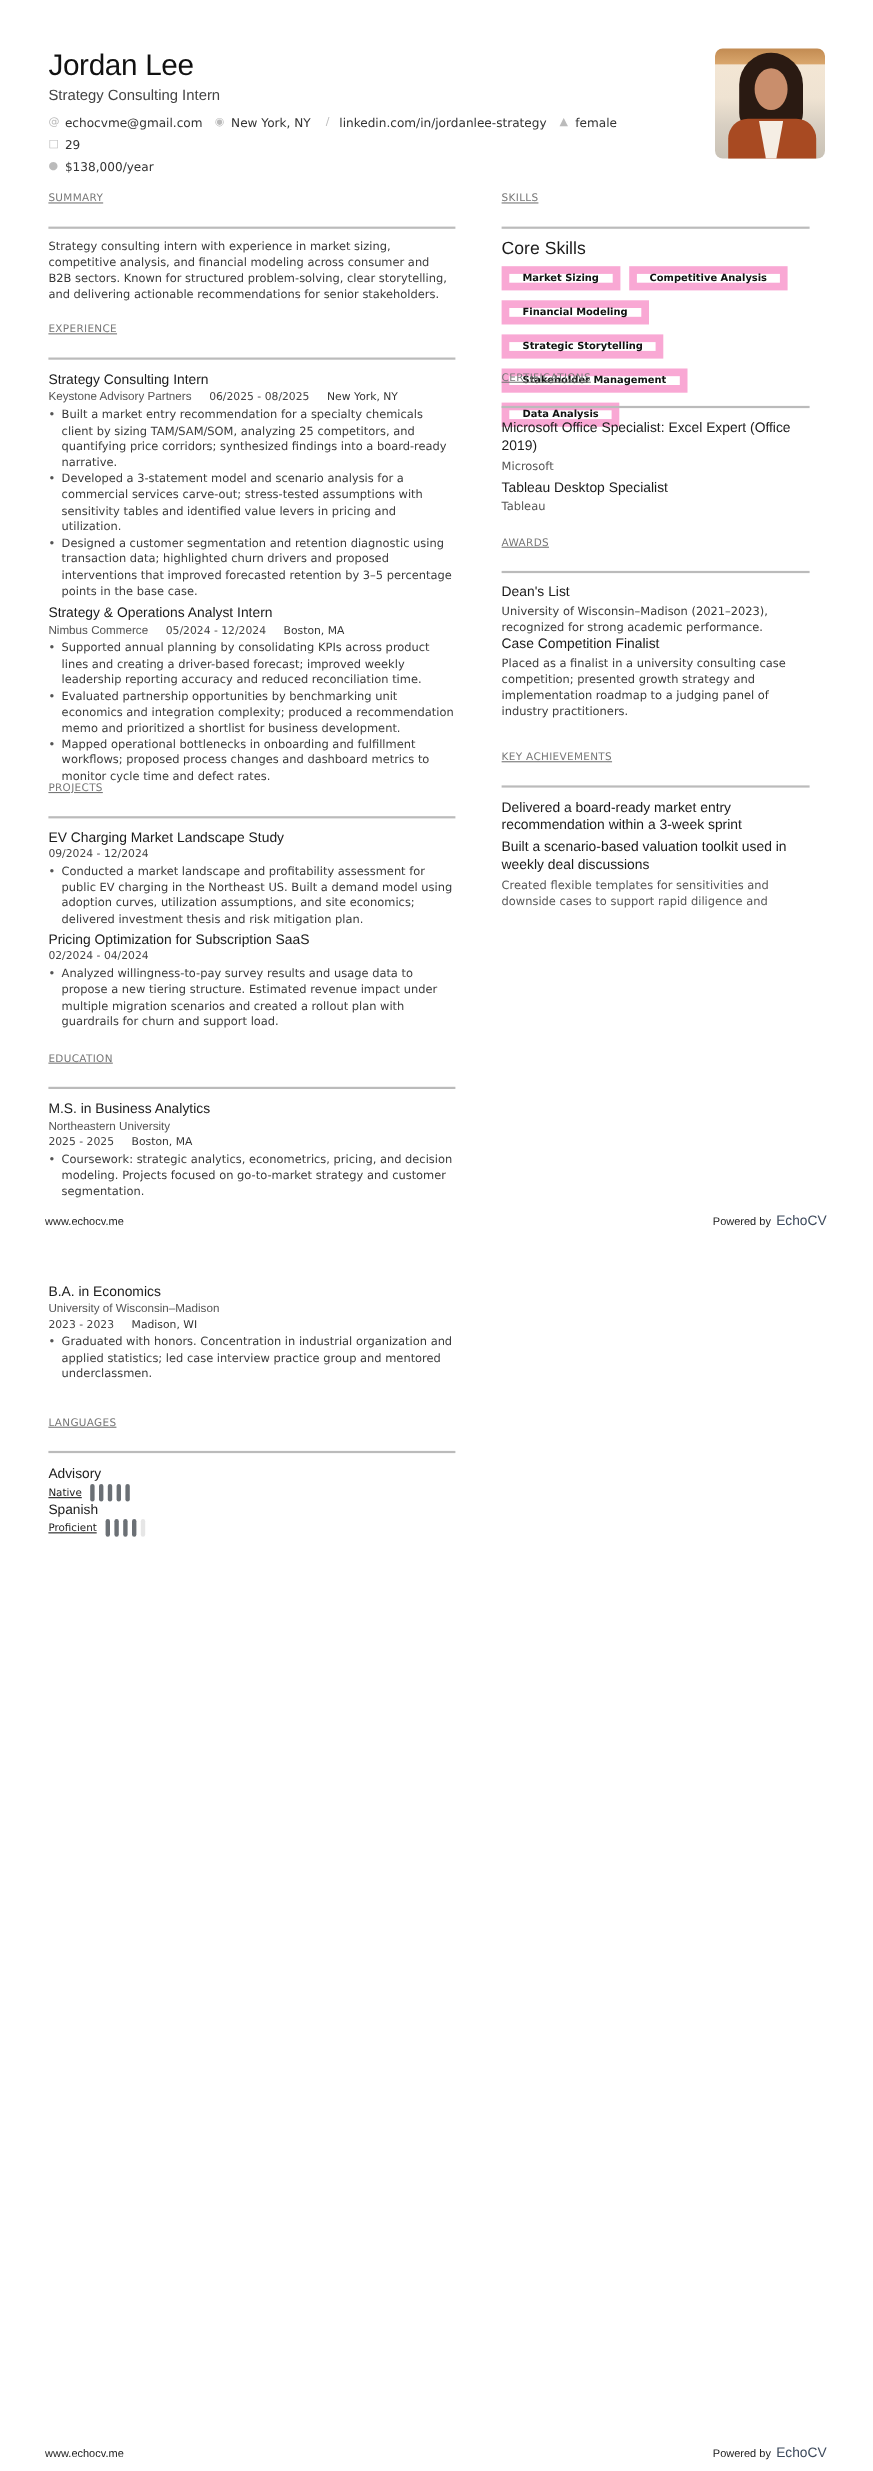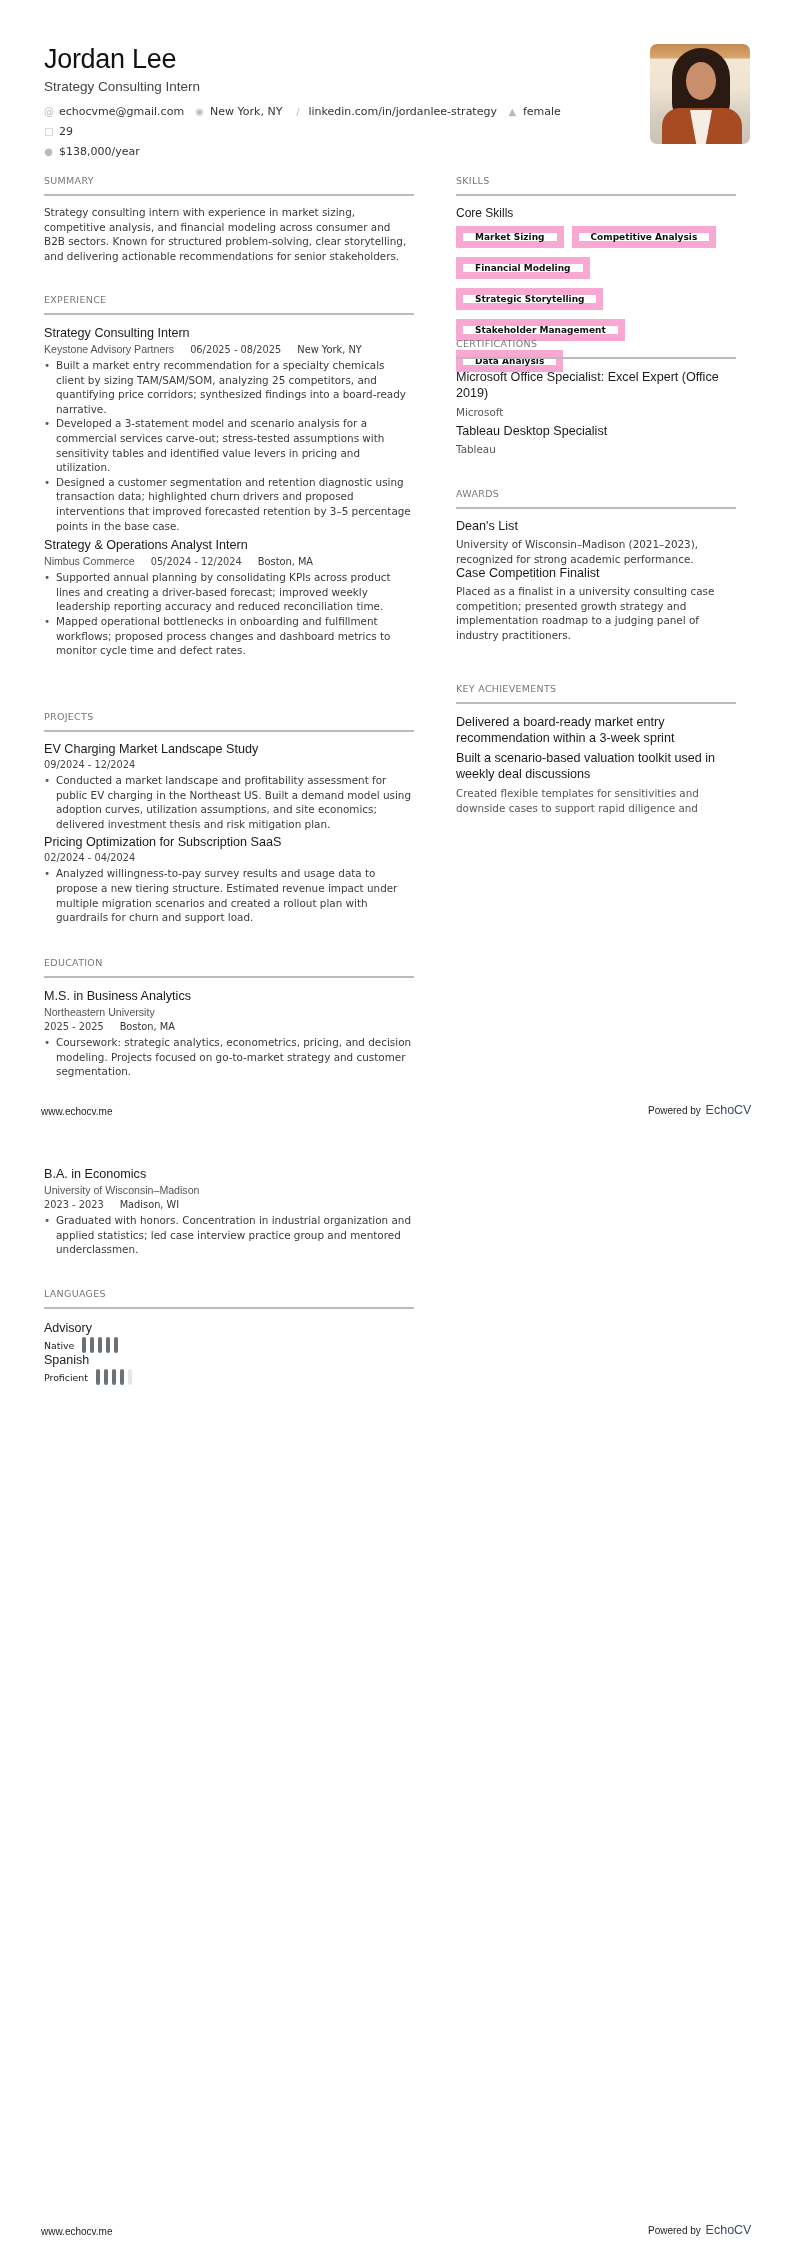--- a/index.html
+++ b/index.html
@@ -11,41 +11,41 @@
   .contact { left: 44px; top: 104px; font-size: 11px; color: #333; display: flex; align-items: center; flex-wrap: wrap; width: 560px; row-gap: 6px; }
   .contact .ci { display: inline-flex; align-items: center; margin-right: 11px; height: 14px; }
   .contact .ic { color: #bbb; font-size: 10px; margin-right: 6px; width: 9px; text-align: center; }
   .photo { left: 650px; top: 44px; width: 100px; height: 100px; border-radius: 7px; overflow: hidden;
     background: linear-gradient(180deg, #c28b52 0%, #d9a66c 14%, #f3e6d4 15%, #efe3d2 45%, #d8cfc2 70%, #c9c2b6 100%); }
   .photo .hair { position: absolute; left: 22px; top: 4px; width: 58px; height: 74px; border-radius: 30px 30px 20px 20px; background: #2a1a12; }
   .photo .face { position: absolute; left: 36px; top: 18px; width: 30px; height: 38px; border-radius: 50%; background: #c98e6c; }
   .photo .body { position: absolute; left: 12px; top: 64px; width: 80px; height: 44px; border-radius: 18px 18px 0 0; background: #a84a22; }
   .photo .shirt { position: absolute; left: 40px; top: 66px; width: 22px; height: 36px; background: #f5eee4; clip-path: polygon(0 0, 100% 0, 70% 100%, 30% 100%); }
 
-  .sec-h { font-size: 9.5px; color: #777; letter-spacing: 0.3px; text-transform: uppercase; padding-bottom: 8px; border-bottom: 2px solid #bbb; }
+  .sec-h { font-size: 9.5px; color: #777; letter-spacing: 0.3px; text-transform: uppercase; padding-bottom: 20px; border-bottom: 2px solid #bbb; text-decoration: underline; }
   .left { left: 44px; width: 370px; }
   .right { left: 456px; width: 280px; }
   .body-text { font-size: 10.4px; line-height: 14.6px; color: #3a3a3a; }
   .item-title { font-family: "Liberation Sans", sans-serif; font-size: 12.6px; color: #1b1b1b; }
   .item-sub { font-family: "Liberation Sans", sans-serif; font-size: 10.6px; color: #555; display: flex; align-items: baseline; margin-top: 3px; }
   .item-sub .d { font-size: 9.8px; color: #444; margin-left: 16px; font-family: "DejaVu Sans", sans-serif; }
   .item-sub .loc { font-size: 9.8px; color: #333; margin-left: 16px; font-family: "DejaVu Sans", sans-serif; }
   ul.b { list-style: none; margin-top: 3px; }
   ul.b li { position: relative; padding-left: 12px; font-size: 10.4px; line-height: 14.6px; color: #3a3a3a; }
   ul.b li::before { content: "•"; position: absolute; left: 0; top: 0; color: #555; }
   .dates { font-size: 9.8px; color: #444; margin-top: 3px; }
   .tags { display: flex; flex-wrap: wrap; gap: 9px 8px; margin-top: 6px; width: 270px; }
   .tag { border: 7px solid #f9a8d4; padding: 4px 12px; font-size: 9px; font-weight: bold; color: #111; height: 22px; display: inline-flex; align-items: center; }
   .muted { font-size: 10.4px; line-height: 14.6px; color: #555; }
   .footer { font-family: "Liberation Sans", sans-serif; font-size: 10px; color: #222; }
   .footer-r { font-family: "Liberation Sans", sans-serif; font-size: 10px; color: #222; }
   .footer-r .brand { font-size: 12.5px; color: #3d4a5c; margin-left: 2px; }
   .lang { display: inline-block; width: 190px; vertical-align: top; }
   .lang .ln { font-family: "Liberation Sans", sans-serif; font-size: 12.5px; color: #1b1b1b; }
-  .lang .lv { display: flex; align-items: center; margin-top: 2px; font-size: 9.4px; color: #222; }
+  .lang .lv { display: flex; align-items: center; margin-top: 2px; font-size: 9.4px; color: #222; text-decoration: underline; }
   .bars { display: inline-flex; gap: 4px; margin-left: 8px; }
   .bar { width: 4px; height: 16px; border-radius: 2px; background: #6b7075; }
   .bar.off { background: #e6e6e6; }
 </style>
 </head>
 <body>
 
 <div class="abs name">Jordan Lee</div>
 <div class="abs title">Strategy Consulting Intern</div>
 <div class="abs contact">
@@ -103,20 +103,21 @@
   </div>
   <div style="margin-top:5px;">
     <div class="item-title">Strategy &amp; Operations Analyst Intern</div>
     <div class="item-sub">
       <span>Nimbus Commerce</span>
       <span class="d">05/2024 - 12/2024</span>
       <span class="loc">Boston, MA</span>
     </div>
     <ul class="b">
       <li>Supported annual planning by consolidating KPIs across product lines and creating a driver-based forecast; improved weekly leadership reporting accuracy and reduced reconciliation time.</li>
+      <li>Evaluated partnership opportunities by benchmarking unit economics and integration complexity; produced a recommendation memo and prioritized a shortlist for business development.</li>
       <li>Mapped operational bottlenecks in onboarding and fulfillment workflows; proposed process changes and dashboard metrics to monitor cycle time and defect rates.</li>
     </ul>
   </div>
 </div>
 
 <div class="abs left" style="top:711px;">
   <div class="sec-h">PROJECTS</div>
   <div style="margin-top:10px;">
     <div class="item-title">EV Charging Market Landscape Study</div>
     <div class="dates">09/2024 - 12/2024</div>
@@ -196,21 +197,21 @@
             <span class="bar"></span>
             <span class="bar off"></span>
         </span>
       </div>
     </div>
   </div>
 </div>
 
 <div class="abs right" style="top:175px;">
   <div class="sec-h">SKILLS</div>
-  <div class="item-title" style="margin-top:10px; font-size:12px;">Core Skills</div>
+  <div class="item-title" style="margin-top:10px; font-size:16px;">Core Skills</div>
   <div class="tags">
     <span class="tag">Market Sizing</span>
     <span class="tag">Competitive Analysis</span>
     <span class="tag">Financial Modeling</span>
     <span class="tag">Strategic Storytelling</span>
     <span class="tag">Stakeholder Management</span>
     <span class="tag">Data Analysis</span>
   </div>
 </div>
 

